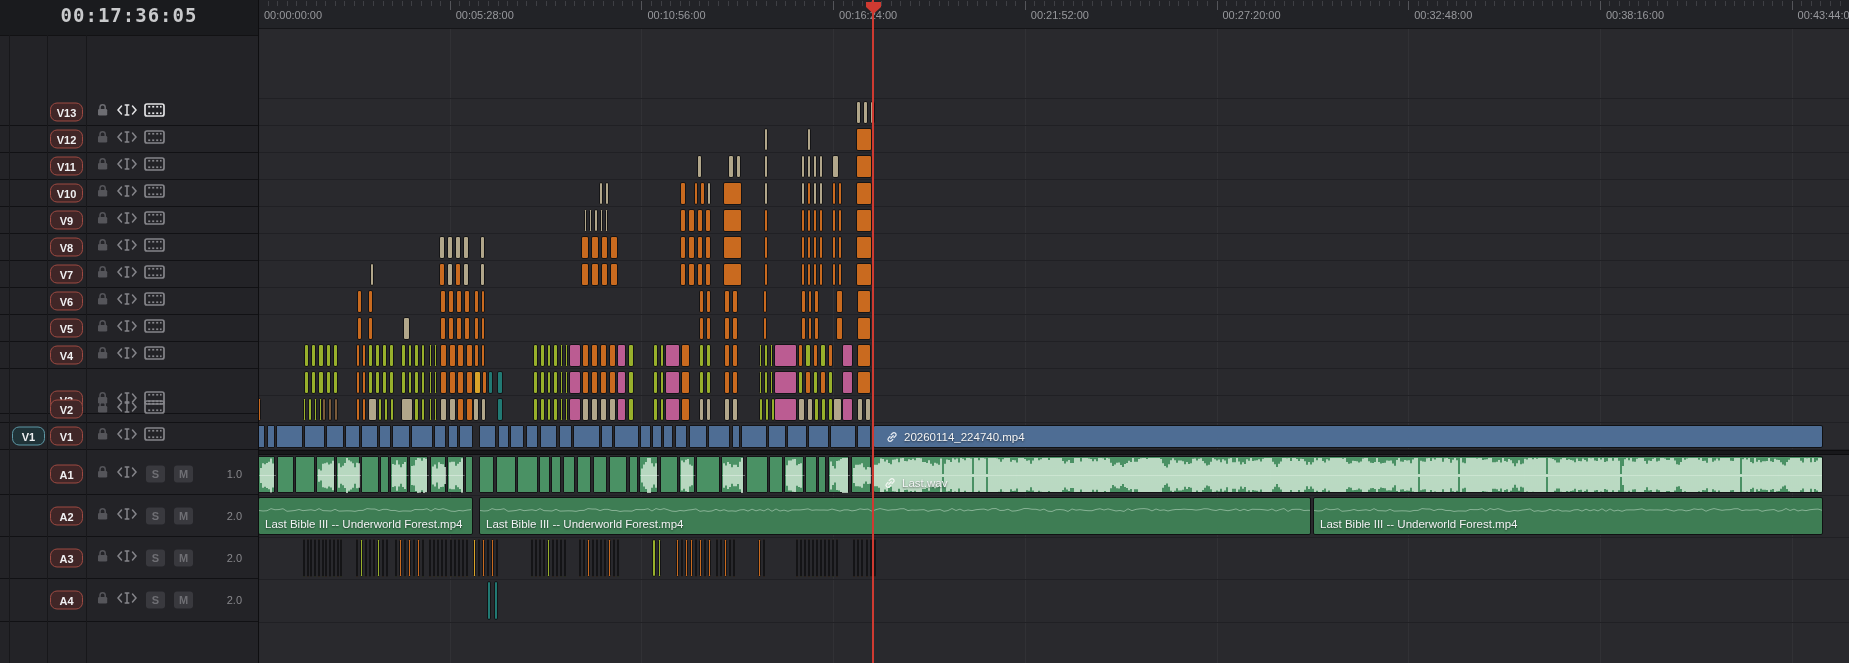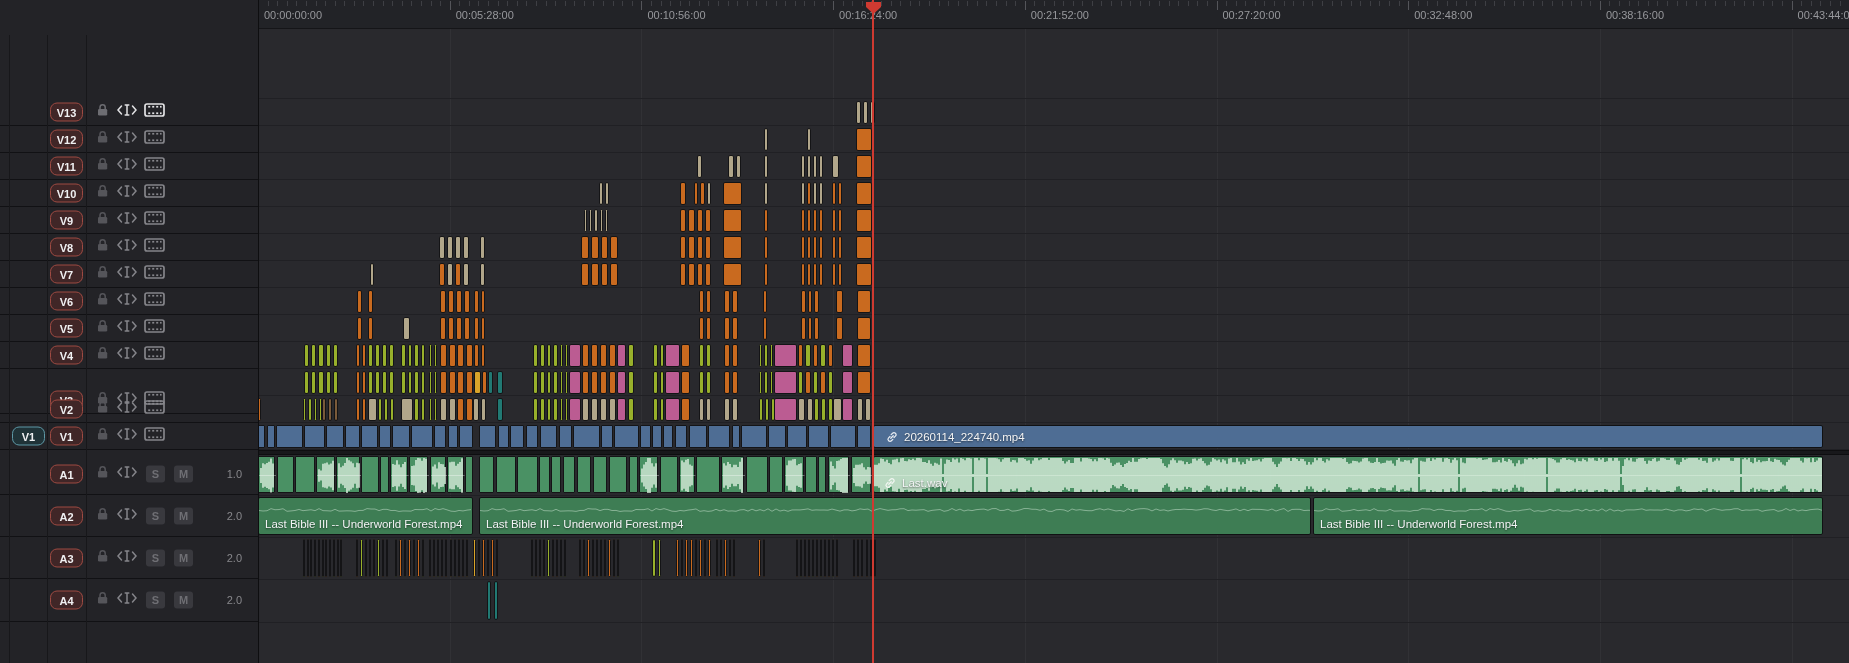--- a/index.html
+++ b/index.html
@@ -42,20 +42,23 @@
   .cliplabel{position:absolute;color:#f2f3f4;font-size:11.5px;white-space:nowrap;
              text-shadow:0 1px 2px rgba(0,0,0,.55);display:flex;align-items:center;gap:6px;}
   #playhead-line{position:absolute;top:0;width:2px;height:663px;z-index:40;}
   #playhead-handle{position:absolute;top:0;width:15px;height:12px;z-index:41;cursor:ew-resize;}
 </style>
 </head>
 <body>
 
 <div id="app">
   <div id="left-panel">
+    <div id="tc-header">
+      <div id="timecode">00:17:36:05</div>
+    </div>
     <div id="header-rows">
         <div class="hrow" style="top: 99px; height: 26px;">
           <div class="badge">V13</div>
           <div class="ic" style="left: 96px;"><svg width="13" height="14" viewBox="0 0 13 14">
               <path d="M4 6V4.3a2.6 2.6 0 0 1 5.2 0V6" fill="none" stroke="#6d6d72" stroke-width="1.5"></path>
               <rect x="2" y="6" width="9.2" height="6.6" rx="1.3" fill="#6d6d72"></rect>
             </svg></div>
           <div class="ic" style="left: 116px;"><svg width="22" height="14" viewBox="0 0 22 14" fill="none" stroke="#e2e2e4" stroke-width="1.5" stroke-linecap="round">
               <path d="M5.5 3 2 7l3.5 4"></path>
               <path d="M16.5 3 20 7l-3.5 4"></path>

